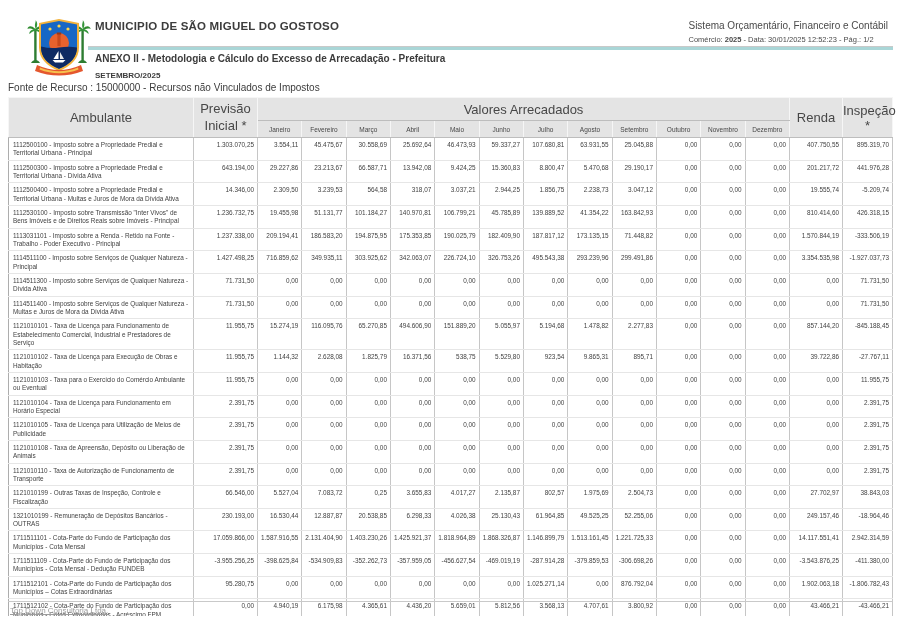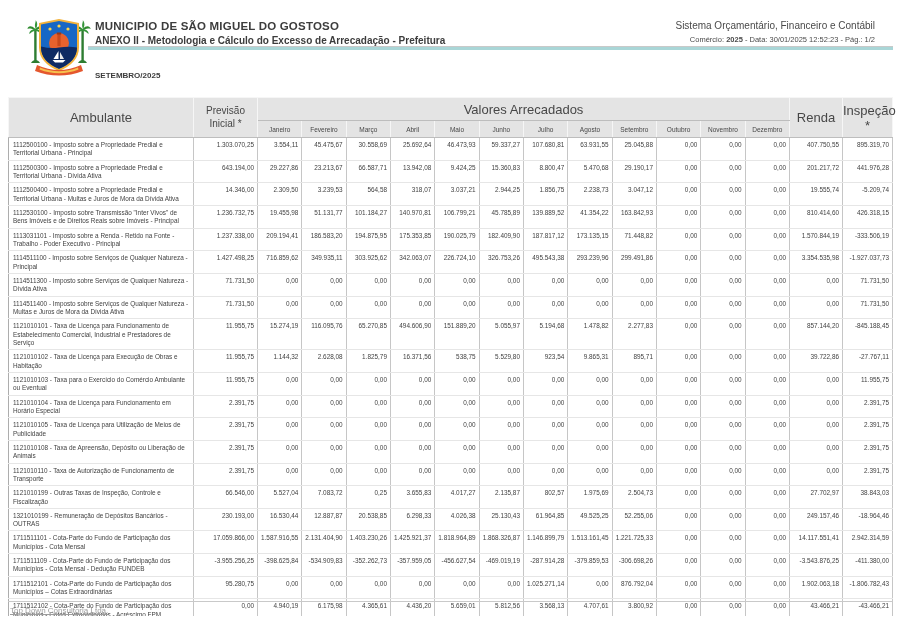--- a/index.html
+++ b/index.html
@@ -4,40 +4,40 @@
 <style>
   * { margin:0; padding:0; box-sizing:border-box; }
   html,body { background:#ffffff; }
   body { font-family:"Liberation Sans", sans-serif; color:#3a3a3a; }
   .page { position:relative; width:900px; height:616px; background:#fff; overflow:hidden; }
 
   
   .hdr-logo { position:absolute; left:27px; top:13px; width:64px; height:68px; }
   .title-block { position:absolute; left:95px; top:20px; width:520px; }
   .muni-name { font-size:11.5px; font-weight:bold; color:#3c3c3c; letter-spacing:0.2px; }
-  .report-title { font-size:10px; font-weight:bold; color:#3c3c3c; margin-top:3px; }
+  .report-title { font-size:10px; font-weight:bold; color:#3c3c3c; margin-top:21px; }
   .teal-rule { position:absolute; left:88px; top:46px; width:805px; height:4px;
                border-top:1px solid #c9c9c9; background:#a9d6d7; }
   .period { position:absolute; left:95px; top:71px; font-size:8px; font-weight:bold; color:#3c3c3c; }
-  .sys-block { position:absolute; right:25px; top:20px; text-align:right; }
+  .sys-block { position:absolute; right:12px; top:20px; }
   .sys-name { font-size:10px; color:#4a4a4a; }
   .report-meta { font-size:7.5px; color:#4a4a4a; margin-top:4px; }
   .report-meta b { font-weight:bold; }
 
   
   .fonte { position:absolute; left:8px; top:82px; font-size:10px; color:#3c3c3c; }
 
   
   .tbl-wrap { position:absolute; left:8px; top:97px; width:885px; }
   table { width:885px; table-layout:fixed; border-collapse:collapse;
           border:1px solid #adadad; }
   th { background:#e4e4e4; color:#474747; font-weight:normal;
        border:1px solid #f6f6f6; border-bottom:1px solid #bdbdbd; }
   th.grp { font-size:13px; height:23px; }
-  th.rot2 { font-size:10px; white-space:pre-line; line-height:1.25; }
+  th.rot2 { font-size:13px; white-space:pre-line; line-height:1.25; }
   th.month { font-size:6.5px; height:17px; }
   td { border-right:1px solid #c6c6c6; border-bottom:1px solid #e6e6e6;
        font-size:6.4px; vertical-align:top; padding:3px 3px 2px 3px; line-height:1.3; }
   td.receita { text-align:left; padding-left:4px; color:#3f3f3f; }
   td.num { text-align:right; white-space:nowrap; color:#3f3f3f; }
   tbody tr { height:19px; }
 
   
   .foot-rule { position:absolute; left:8px; top:601px; width:885px; height:0;
                border-top:1px solid #c9c9c9; }
@@ -101,20 +101,21 @@
     <div class="report-title">ANEXO II - Metodologia e Cálculo do Excesso de Arrecadação - Prefeitura</div>
   </div>
   <div class="teal-rule"></div>
   <div class="period">SETEMBRO/2025</div>
 
   <div class="sys-block">
     <div class="sys-name">Sistema Orçamentário, Financeiro e Contábil</div>
     <div class="report-meta"><span>Comércio:</span> <b>2025</b><span> - Data: 30/01/2025 12:52:23 -  Pág.: 1/2</span></div>
   </div>
 
+  <div class="fonte">Fonte de Recurso : 15000000 -  Recursos não Vinculados de Impostos</div>
 
   <div class="tbl-wrap">
     <table>
       <colgroup>
         <col style="width:185px">
         <col style="width:64px">
         <col>
           <col>
           <col>
           <col>

